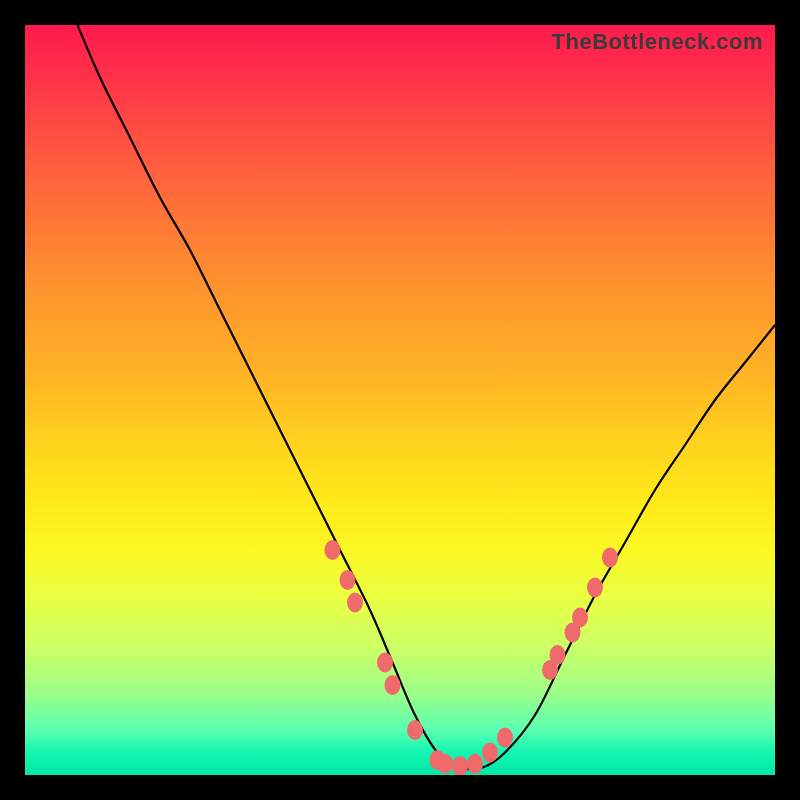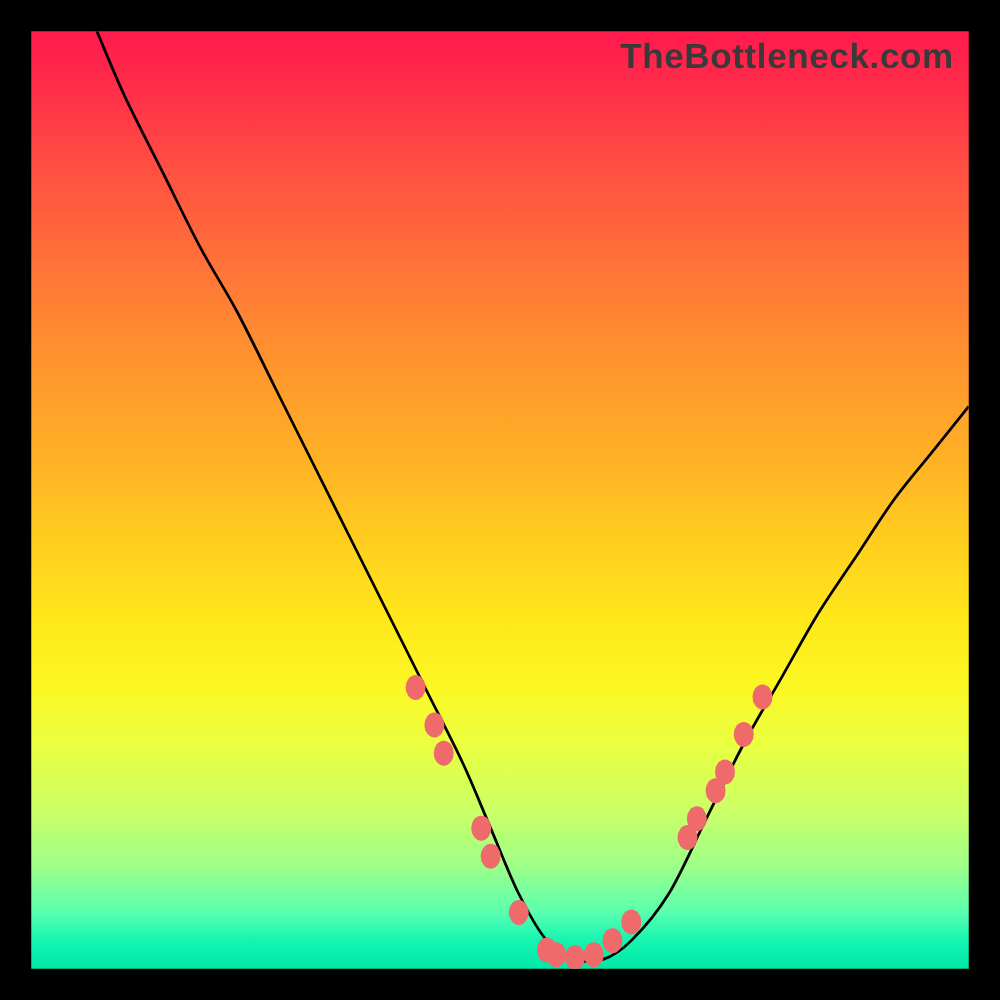--- a/index.html
+++ b/index.html
@@ -41,21 +41,21 @@
       #5affb0 94%,
       #14f5b0 97%,
       #00e8a8 100%
     );
   }
   .watermark {
     position: absolute;
     top: 4px;
     right: 12px;
     color: #3a3a3a;
-    font-size: 28px;
+    font-size: 22px;
     font-weight: 600;
     letter-spacing: 0.5px;
     user-select: none;
   }
   svg.overlay {
     position: absolute;
     left: 0;
     top: 0;
     width: 750px;
     height: 750px;

